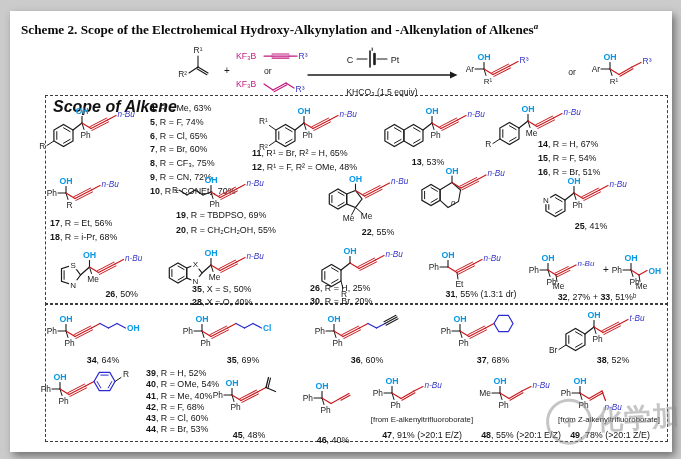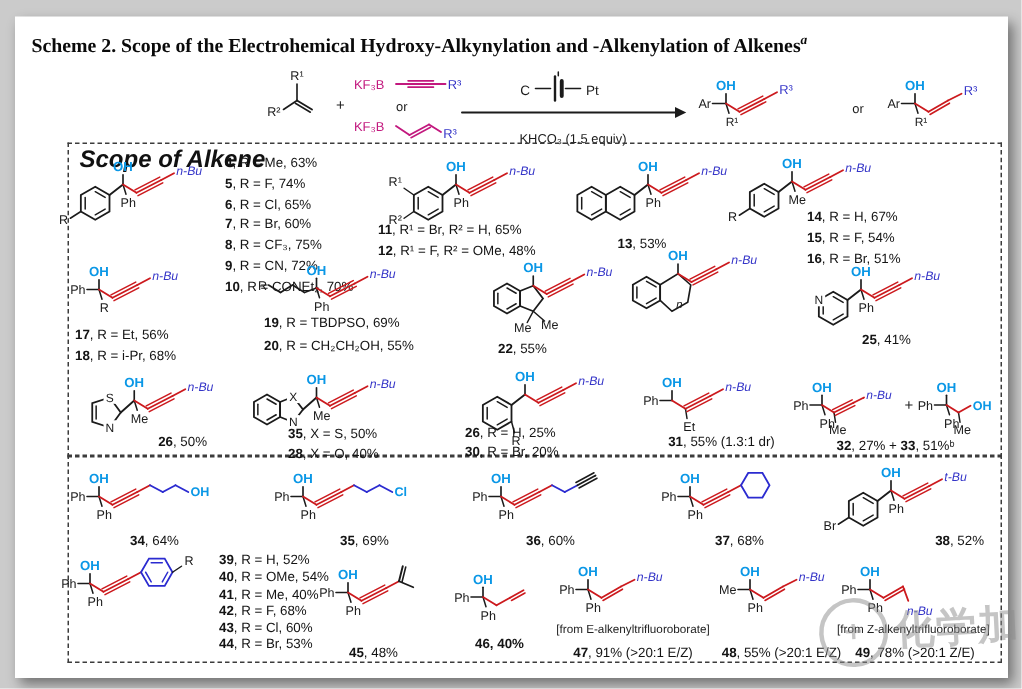--- a/index.html
+++ b/index.html
@@ -281,21 +281,21 @@
         <line x1="33.5" y1="27.5" x2="33.5" y2="21.0" stroke="#1b1b1b" stroke-width="1.1" stroke-linecap="round"></line>
         <text x="33.5" y="18.5" font-size="8.8" fill="#0a97e6" font-weight="bold" text-anchor="middle">OH</text>
         <line x1="33.5" y1="27.5" x2="42.5" y2="33.0" stroke="#cc1a1e" stroke-width="1.25" stroke-linecap="round"></line>
         <line x1="42.5" y1="33.0" x2="59.0" y2="24.5" stroke="#cc1a1e" stroke-width="1.25" stroke-linecap="round"></line>
         <line x1="43.5" y1="34.9" x2="60.0" y2="26.4" stroke="#cc1a1e" stroke-width="1.05" stroke-linecap="round"></line>
         <line x1="41.5" y1="31.1" x2="58.0" y2="22.6" stroke="#cc1a1e" stroke-width="1.05" stroke-linecap="round"></line>
         <line x1="59.0" y1="24.5" x2="67.5" y2="20.0" stroke="#cc1a1e" stroke-width="1.25" stroke-linecap="round"></line>
         <text x="69.0" y="21.0" font-size="8.2" fill="#3535c8" font-style="italic" text-anchor="start">n-Bu</text>
       </svg>
     </div>
-    <div class="cap" style="left: 322px; top: 215px; width: 92px; line-height: 12px;">
+    <div class="cap" style="left: 322px; top: 215px; width: 92px; text-align: center; line-height: 12px;">
       <div><b>22</b>, 55%</div>
     </div>
     <div style="position: absolute; left: 404px; top: 153px;">
       <svg width="97" height="58" viewBox="0 0 97 58">
         <polygon points="26.1,25.8 26.1,36.3 17.0,41.5 7.9,36.3 7.9,25.8 17.0,20.5" fill="none" stroke="#1b1b1b" stroke-width="1.2"></polygon>
         <line x1="23.4" y1="34.7" x2="17.0" y2="38.4" stroke="#1b1b1b" stroke-width="1" stroke-linecap="round"></line>
         <line x1="10.6" y1="34.7" x2="10.6" y2="27.3" stroke="#1b1b1b" stroke-width="1" stroke-linecap="round"></line>
         <line x1="17.0" y1="23.6" x2="23.4" y2="27.3" stroke="#1b1b1b" stroke-width="1" stroke-linecap="round"></line>
         <polygon points="26.1,25.8 38.0,18.5 46.5,26.0 44.5,37.5 34.0,43.5 26.1,36.3" fill="none" stroke="#1b1b1b" stroke-width="1.1"></polygon>
         <text x="39.0" y="41.0" font-size="7.5" fill="#1b1b1b" font-style="italic" text-anchor="middle">n</text>
@@ -560,21 +560,21 @@
         <line x1="44.0" y1="24.0" x2="46.0" y2="30.5" stroke="#1b1b1b" stroke-width="1" stroke-linecap="round"></line>
         <text x="47.5" y="39.0" font-size="8.4" fill="#1b1b1b" text-anchor="middle">Ph</text>
         <line x1="44.0" y1="24.0" x2="53.0" y2="29.5" stroke="#cc1a1e" stroke-width="1.25" stroke-linecap="round"></line>
         <line x1="53.0" y1="29.5" x2="69.5" y2="21.0" stroke="#cc1a1e" stroke-width="1.25" stroke-linecap="round"></line>
         <line x1="54.0" y1="31.4" x2="70.5" y2="22.9" stroke="#cc1a1e" stroke-width="1.05" stroke-linecap="round"></line>
         <line x1="52.0" y1="27.6" x2="68.5" y2="19.1" stroke="#cc1a1e" stroke-width="1.05" stroke-linecap="round"></line>
         <line x1="69.5" y1="21.0" x2="78.0" y2="16.5" stroke="#cc1a1e" stroke-width="1.25" stroke-linecap="round"></line>
         <text x="79.5" y="17.5" font-size="8.2" fill="#3535c8" font-style="italic" text-anchor="start">t-Bu</text>
       </svg>
     </div>
-    <div class="cap" style="left: 560px; top: 343px; width: 86px; text-align: right; line-height: 12px;">
+    <div class="cap" style="left: 560px; top: 343px; width: 86px; text-align: center; line-height: 12px;">
       <div><b>38</b>, 52%</div>
     </div>
     <div style="position: absolute; left: 24px; top: 354px;">
       <svg width="100" height="58" viewBox="0 0 100 58">
         <text x="17.0" y="27.0" font-size="8.4" fill="#1b1b1b" text-anchor="end">Ph</text>
         <line x1="18.0" y1="24.0" x2="26.0" y2="24.0" stroke="#1b1b1b" stroke-width="1.1" stroke-linecap="round"></line>
         <line x1="26.0" y1="24.0" x2="26.0" y2="17.5" stroke="#1b1b1b" stroke-width="1.1" stroke-linecap="round"></line>
         <text x="26.0" y="15.0" font-size="8.8" fill="#0a97e6" font-weight="bold" text-anchor="middle">OH</text>
         <line x1="26.0" y1="24.0" x2="28.0" y2="30.5" stroke="#1b1b1b" stroke-width="1" stroke-linecap="round"></line>
         <text x="29.5" y="39.0" font-size="8.4" fill="#1b1b1b" text-anchor="middle">Ph</text>
@@ -627,21 +627,21 @@
         <line x1="26.0" y1="24.0" x2="26.0" y2="17.5" stroke="#1b1b1b" stroke-width="1.1" stroke-linecap="round"></line>
         <text x="26.0" y="15.0" font-size="8.8" fill="#0a97e6" font-weight="bold" text-anchor="middle">OH</text>
         <line x1="26.0" y1="24.0" x2="28.0" y2="30.5" stroke="#1b1b1b" stroke-width="1" stroke-linecap="round"></line>
         <text x="29.5" y="39.0" font-size="8.4" fill="#1b1b1b" text-anchor="middle">Ph</text>
         <line x1="26.0" y1="24.0" x2="35.0" y2="29.5" stroke="#cc1a1e" stroke-width="1.25" stroke-linecap="round"></line>
         <line x1="35.0" y1="29.5" x2="44.0" y2="24.5" stroke="#cc1a1e" stroke-width="1.25" stroke-linecap="round"></line>
         <line x1="44.0" y1="24.5" x2="53.0" y2="19.5" stroke="#cc1a1e" stroke-width="1.25" stroke-linecap="round"></line>
         <line x1="45.0" y1="26.3" x2="54.0" y2="21.3" stroke="#cc1a1e" stroke-width="1.05" stroke-linecap="round"></line>
       </svg>
     </div>
-    <div class="cap" style="left: 280px; top: 412px; width: 86px; text-align: center; line-height: 12px; font-weight: bold;">
+    <div class="cap" style="left: 280px; top: 423px; width: 86px; text-align: center; line-height: 12px;">
       <div><b>46</b>, 40%</div>
     </div>
     <div style="position: absolute; left: 356px; top: 358px;">
       <svg width="82" height="58" viewBox="0 0 82 58">
         <text x="17.0" y="27.0" font-size="8.4" fill="#1b1b1b" text-anchor="end">Ph</text>
         <line x1="18.0" y1="24.0" x2="26.0" y2="24.0" stroke="#1b1b1b" stroke-width="1.1" stroke-linecap="round"></line>
         <line x1="26.0" y1="24.0" x2="26.0" y2="17.5" stroke="#1b1b1b" stroke-width="1.1" stroke-linecap="round"></line>
         <text x="26.0" y="15.0" font-size="8.8" fill="#0a97e6" font-weight="bold" text-anchor="middle">OH</text>
         <line x1="26.0" y1="24.0" x2="28.0" y2="30.5" stroke="#1b1b1b" stroke-width="1" stroke-linecap="round"></line>
         <text x="29.5" y="39.0" font-size="8.4" fill="#1b1b1b" text-anchor="middle">Ph</text>

